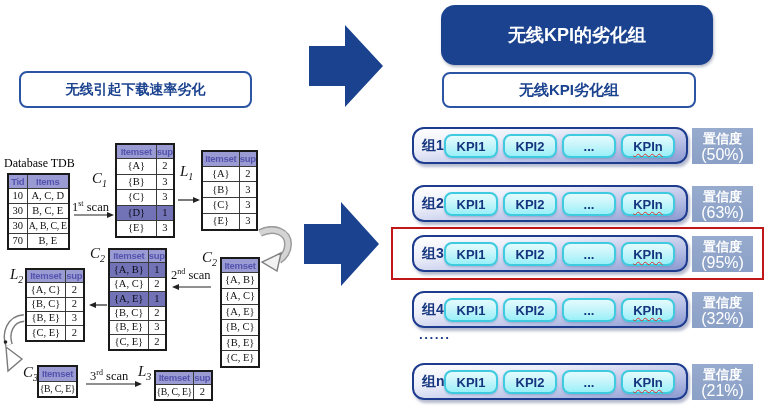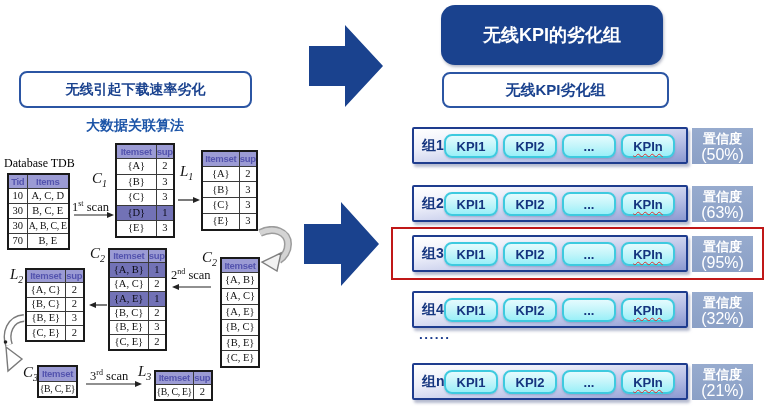--- a/index.html
+++ b/index.html
@@ -41,21 +41,21 @@
   .ap-table td.tight { font-size:9.8px; letter-spacing:-0.3px; }
   .ap-table tr.hl td { background:#7272b6; color:#0a0a14; }
   .ap-label { font-family:"Liberation Serif",serif; font-style:italic; font-size:15px; color:#111; white-space:nowrap; }
   .ap-label sub { font-size:10px; }
   .scan-label { font-family:"Liberation Serif",serif; font-size:12.5px; color:#111; white-space:nowrap; }
   .scan-label sup { font-size:8px; }
 
   
   .group-row {
     background:linear-gradient(172deg, #ffffff 0%, #eceef9 30%, #b8c0e6 70%, #8b99d1 100%);
-    border:2px solid #1e3c8e; border-radius:2px;
+    border:2px solid #1e3c8e; border-radius:12px;
     box-shadow:2px 3px 3px rgba(120,130,165,.55);
   }
   .group-label {
     position:absolute; left:8px; top:0; height:33px; line-height:33px;
     color:#15357f; font-weight:bold; font-size:14px; white-space:nowrap;
   }
   .kpi-btn {
     position:absolute; top:5px; width:54px; height:24px; border-radius:8px;
     border:2px solid #3ecadf;
     background:linear-gradient(180deg, #e4fbfe 0%, #c3f5fa 50%, #9af0f8 100%);
@@ -80,28 +80,27 @@
 <div id="canvas">
 
   <div class="abs white-box" style="left:19px;top:71px;width:233px;height:37px;font-size:14px;">
     <span>无线引起下载速率劣化</span>
   </div>
 
   <svg class="abs big-arrow" style="left:309px;top:25px;" width="74" height="82" viewBox="0 0 74 82">
     <polygon points="0,21 36,21 36,0 74,41 36,82 36,61 0,61" fill="#1a428e"></polygon>
   </svg>
 
-  <div class="abs dark-box" style="left:441px;top:5px;width:222px;height:60px;font-size:18px;">
+  <div class="abs dark-box" style="left:441px;top:5px;width:272px;height:60px;font-size:18px;">
     <span>无线KPI的劣化组</span>
   </div>
-  <div class="abs white-box" style="left:442px;top:72px;width:227px;height:36px;font-size:15px;">
+  <div class="abs white-box" style="left:442px;top:72px;width:254px;height:36px;font-size:15px;">
     <span>无线KPI劣化组</span>
   </div>
 
-  <div class="abs algo-title" style="left:55px;top:117px;width:160px;">大数据关联算法</div>
 
   <div class="abs db-caption" style="left:4px;top:156px;">Database TDB</div>
 
   <table class="abs ap-table" style="left:7px;top:173px;width:63px;height:77px;">
     <colgroup>
         <col style="width:19px">
         <col>
       </colgroup>
     <tbody>
         <tr>

